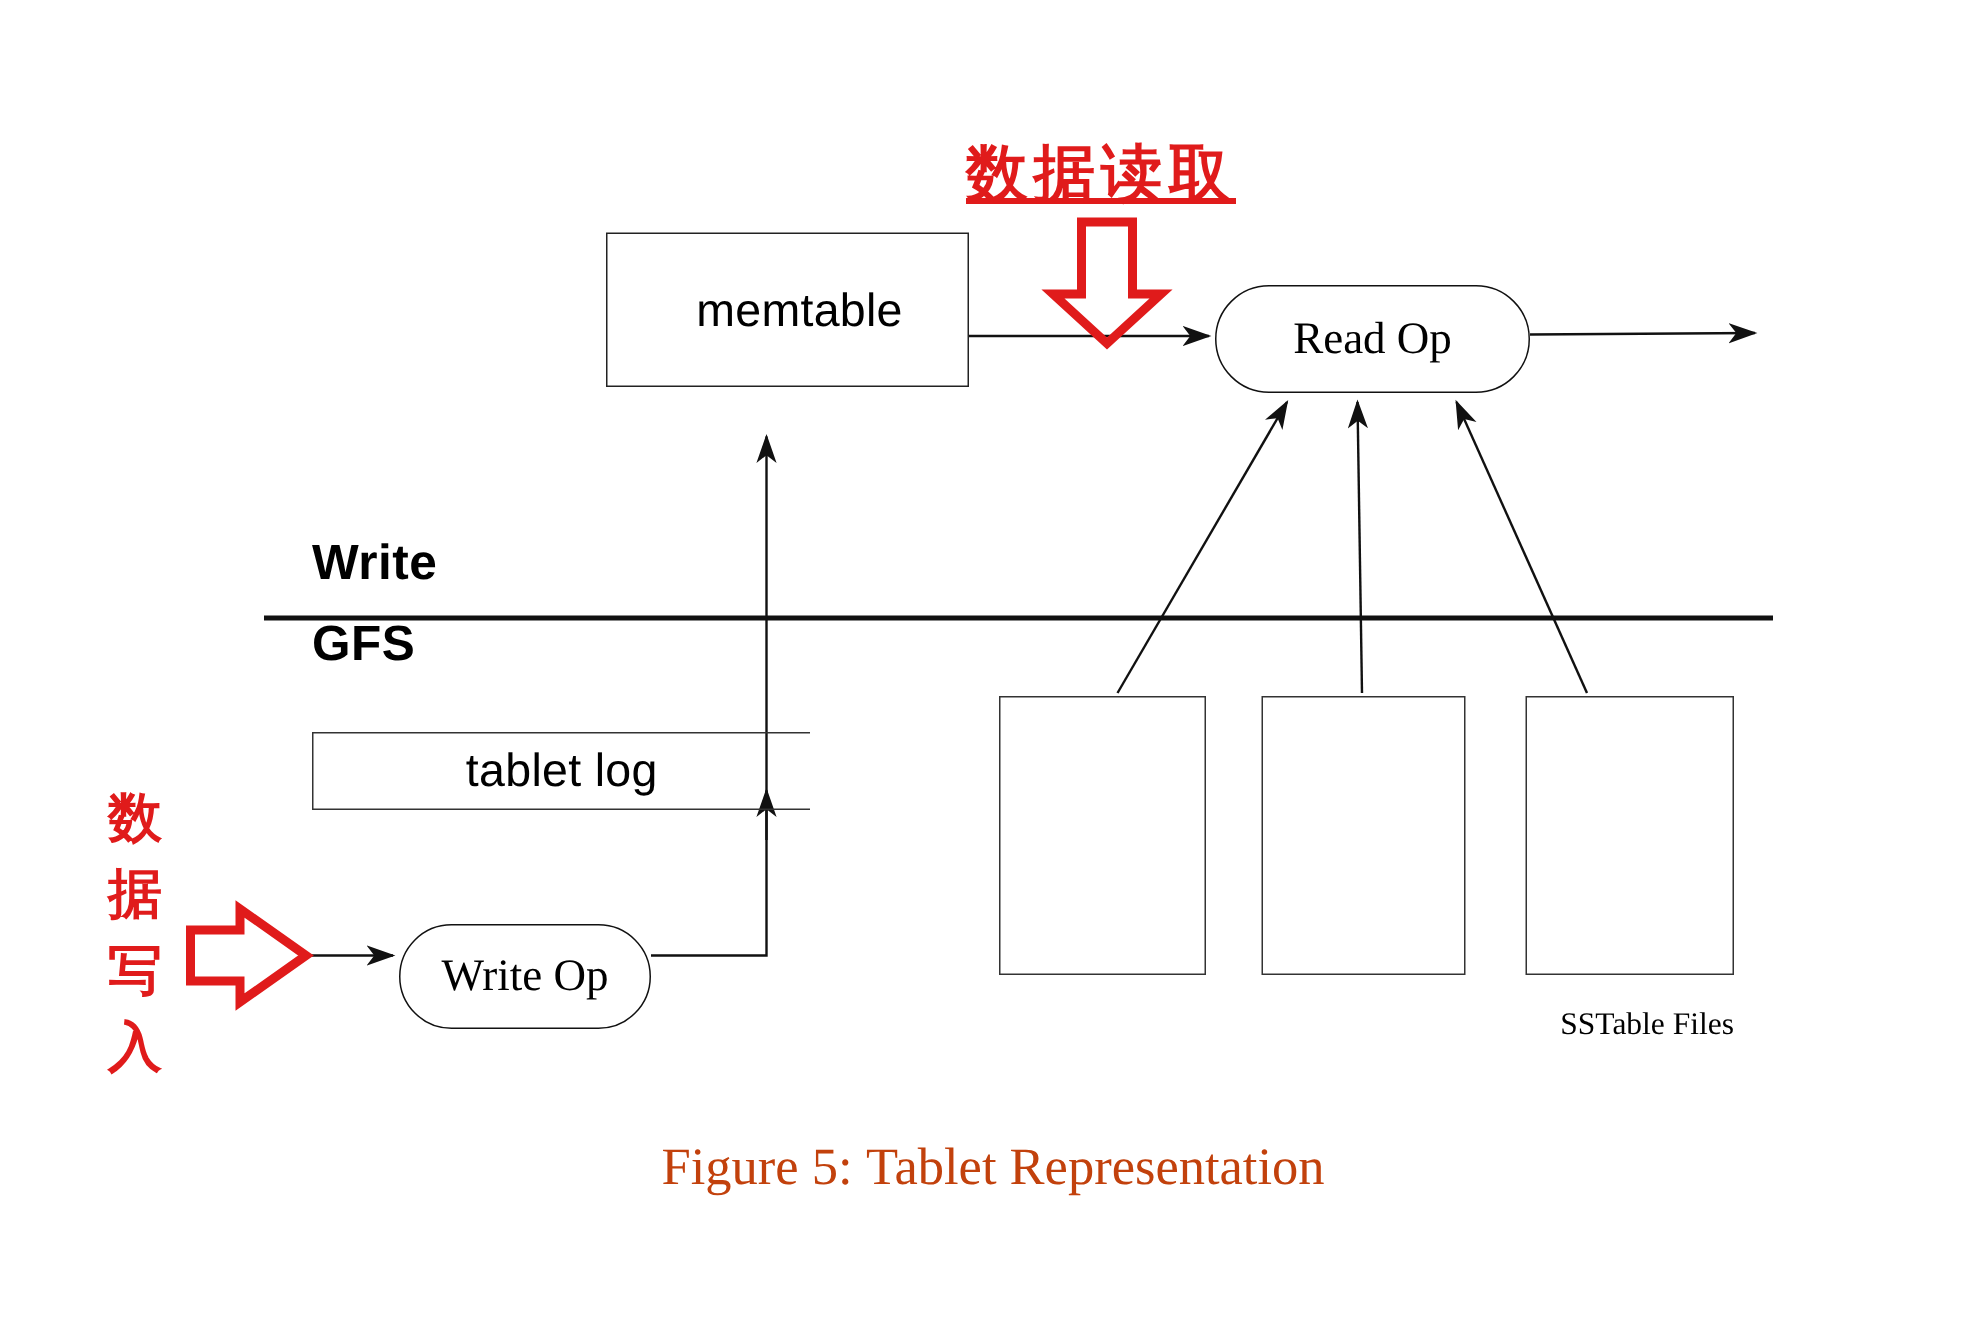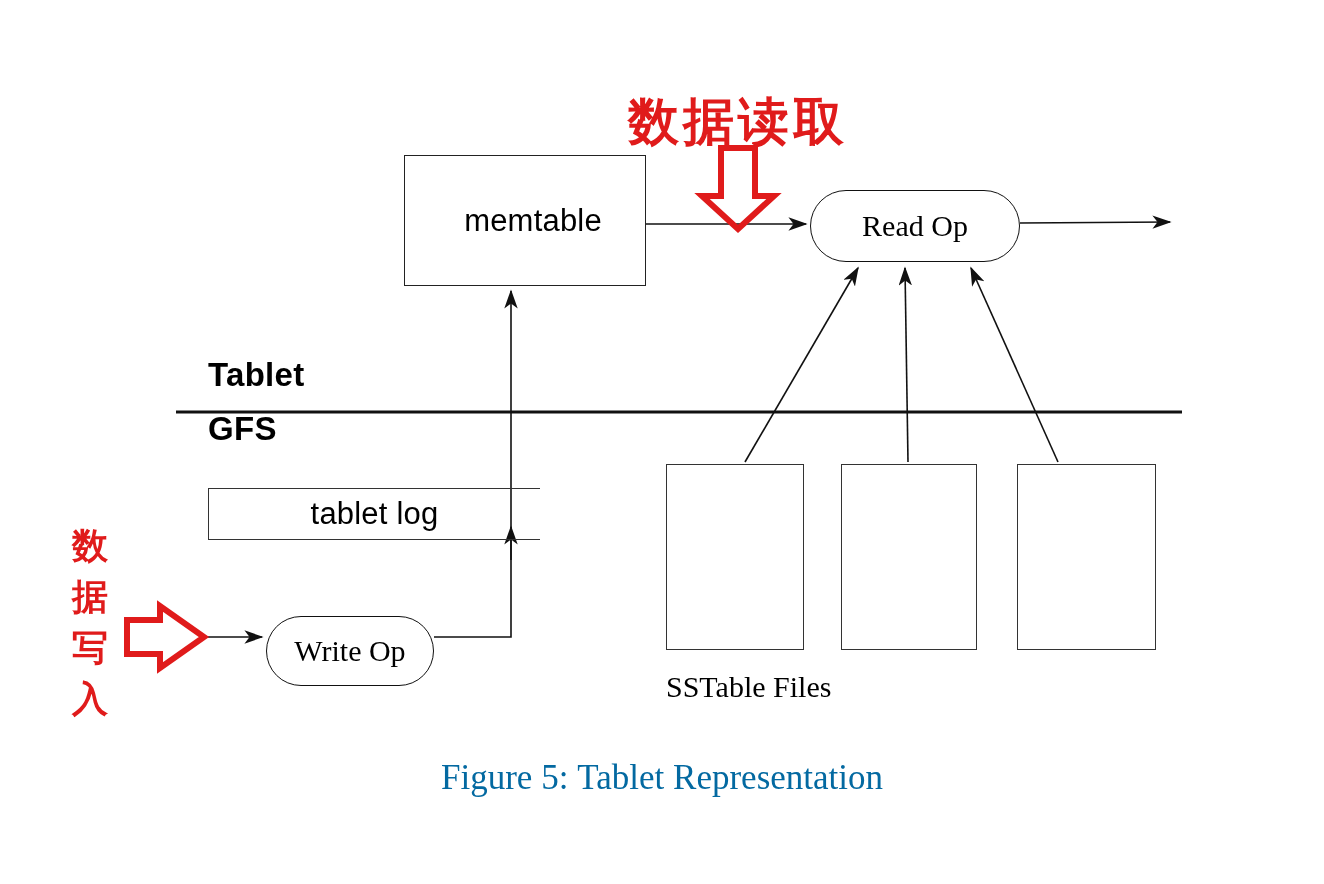--- a/index.html
+++ b/index.html
@@ -40,21 +40,21 @@
   }
   .serif-label {
     font-family: "Liberation Serif", "DejaVu Serif", serif;
     font-size: 30px;
     color: #000;
   }
   #memtable-box {
     left: 404px;
     top: 155px;
     width: 242px;
-    height: 131px;
+    height: 103px;
     padding-left: 16px;
   }
   .stadium {
     position: absolute;
     box-sizing: border-box;
     border: 1.6px solid #111;
     border-radius: 999px;
     display: flex;
     align-items: center;
     justify-content: center;
@@ -104,48 +104,49 @@
     background: transparent;
   }
   #sstable-0 { left: 666px; top: 464px; width: 138px; height: 186px; }
   #sstable-1 { left: 841px; top: 464px; width: 136px; height: 186px; }
   #sstable-2 { left: 1017px; top: 464px; width: 139px; height: 186px; }
   #sstable-caption {
     position: absolute;
     left: 666px;
     top: 670px;
     width: 490px;
-    text-align: left;
-    font-family: "Liberation Serif", "DejaVu Serif", serif;
-    font-size: 30px;
+    text-align: right;
+    font-family: "Liberation Serif", "DejaVu Serif", serif;
+    font-size: 21px;
     color: #000;
   }
   #figure-caption {
     position: absolute;
     left: 0;
     top: 758px;
     width: 1324px;
     text-align: center;
     font-family: "Liberation Serif", "DejaVu Serif", serif;
     font-size: 35px;
-    color: #0369a1;
+    color: #c2410c;
   }
   #figure-caption .fig-num { margin-right: 9px; }
   .cjk-annot {
     position: absolute;
     color: #e01b1b;
     font-family: "DejaVu Serif", "Liberation Serif", serif;
     font-weight: bold;
   }
   #read-annot-text {
-    left: 628px;
+    left: 644px;
     top: 88px;
-    font-size: 51px;
+    font-size: 41px;
     letter-spacing: 4px;
     white-space: nowrap;
+    text-decoration: underline;
   }
   #write-annot-text {
     left: 66px;
     top: 520px;
     font-size: 36px;
     width: 48px;
     line-height: 51px;
     text-align: center;
   }
   #write-annot-text span { display: block; }
@@ -194,21 +195,21 @@
   </div>
 
   <div class="stadium" id="writeop-node">
     <span class="serif-label">Write Op</span>
   </div>
 
   <div id="tabletlog-box">
     <span class="sans-label">tablet log</span>
   </div>
 
-  <div class="tier-label" id="memory-label">Tablet</div>
+  <div class="tier-label" id="memory-label">Write</div>
   <div class="tier-label" id="gfs-label">GFS</div>
 
   <div class="sstable-box" id="sstable-0"></div>
   <div class="sstable-box" id="sstable-1"></div>
   <div class="sstable-box" id="sstable-2"></div>
 
   <div id="sstable-caption">SSTable Files</div>
 
   <div class="cjk-annot" id="read-annot-text">数据读取</div>
 

